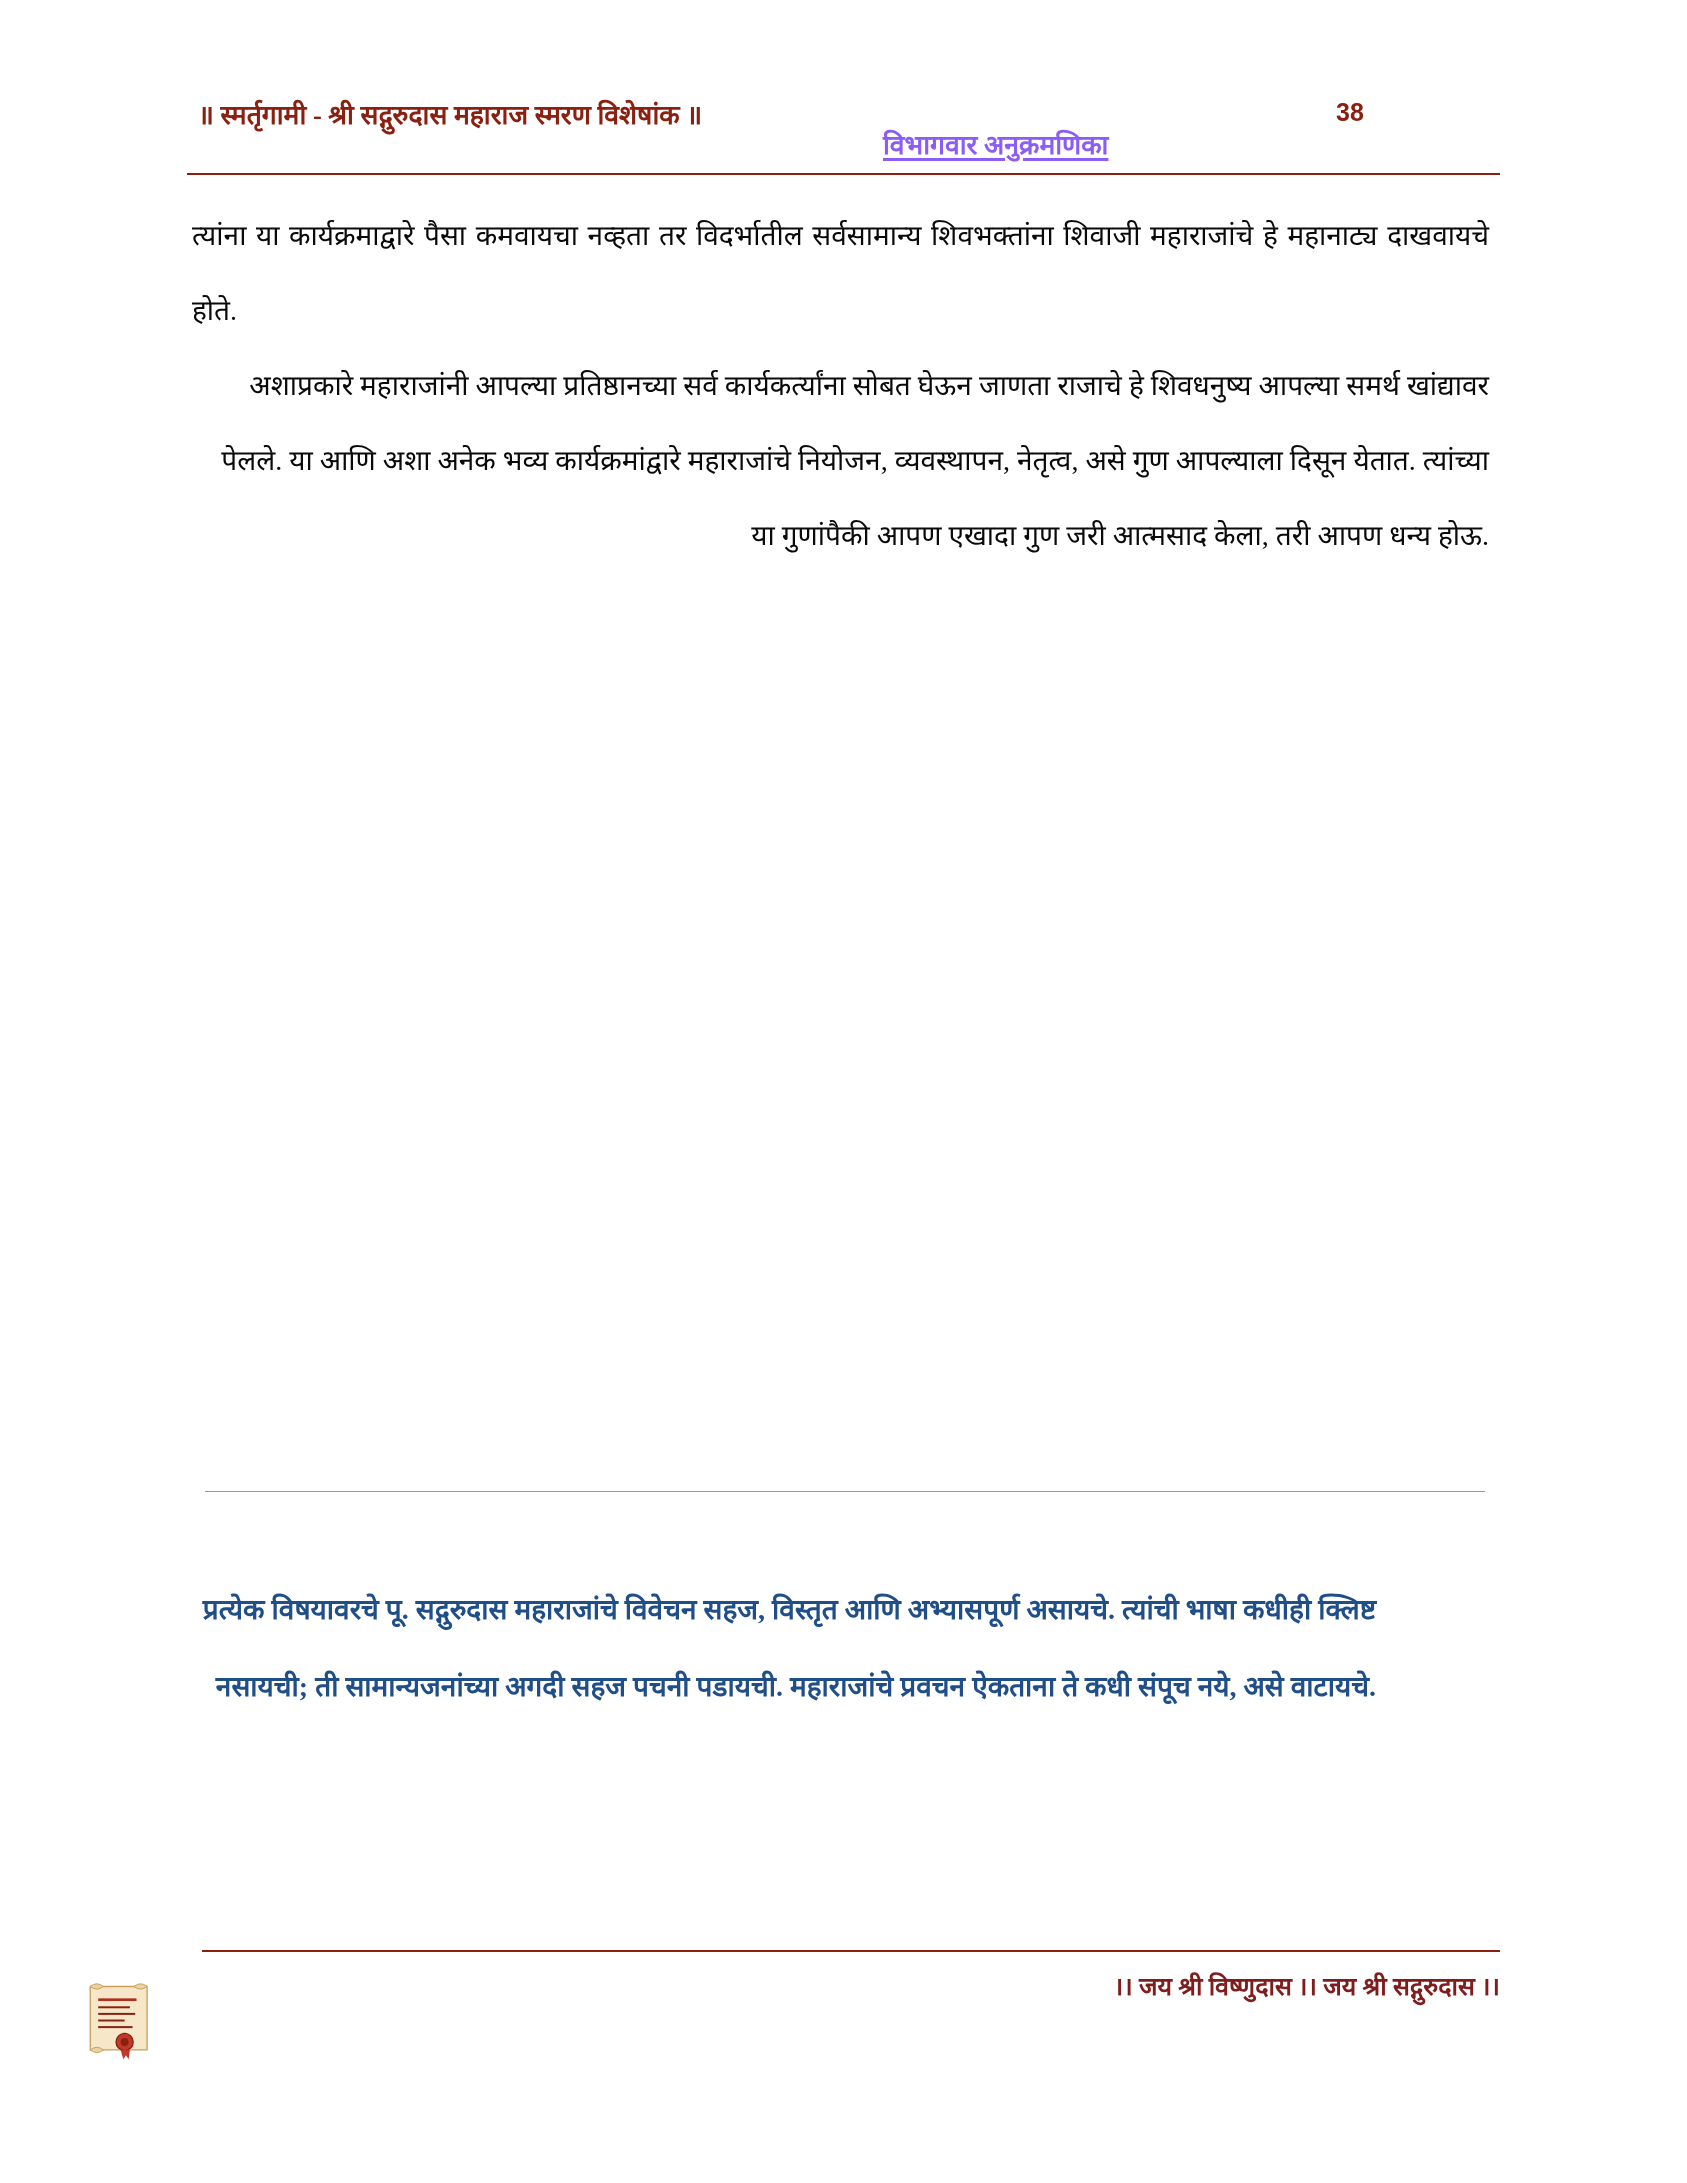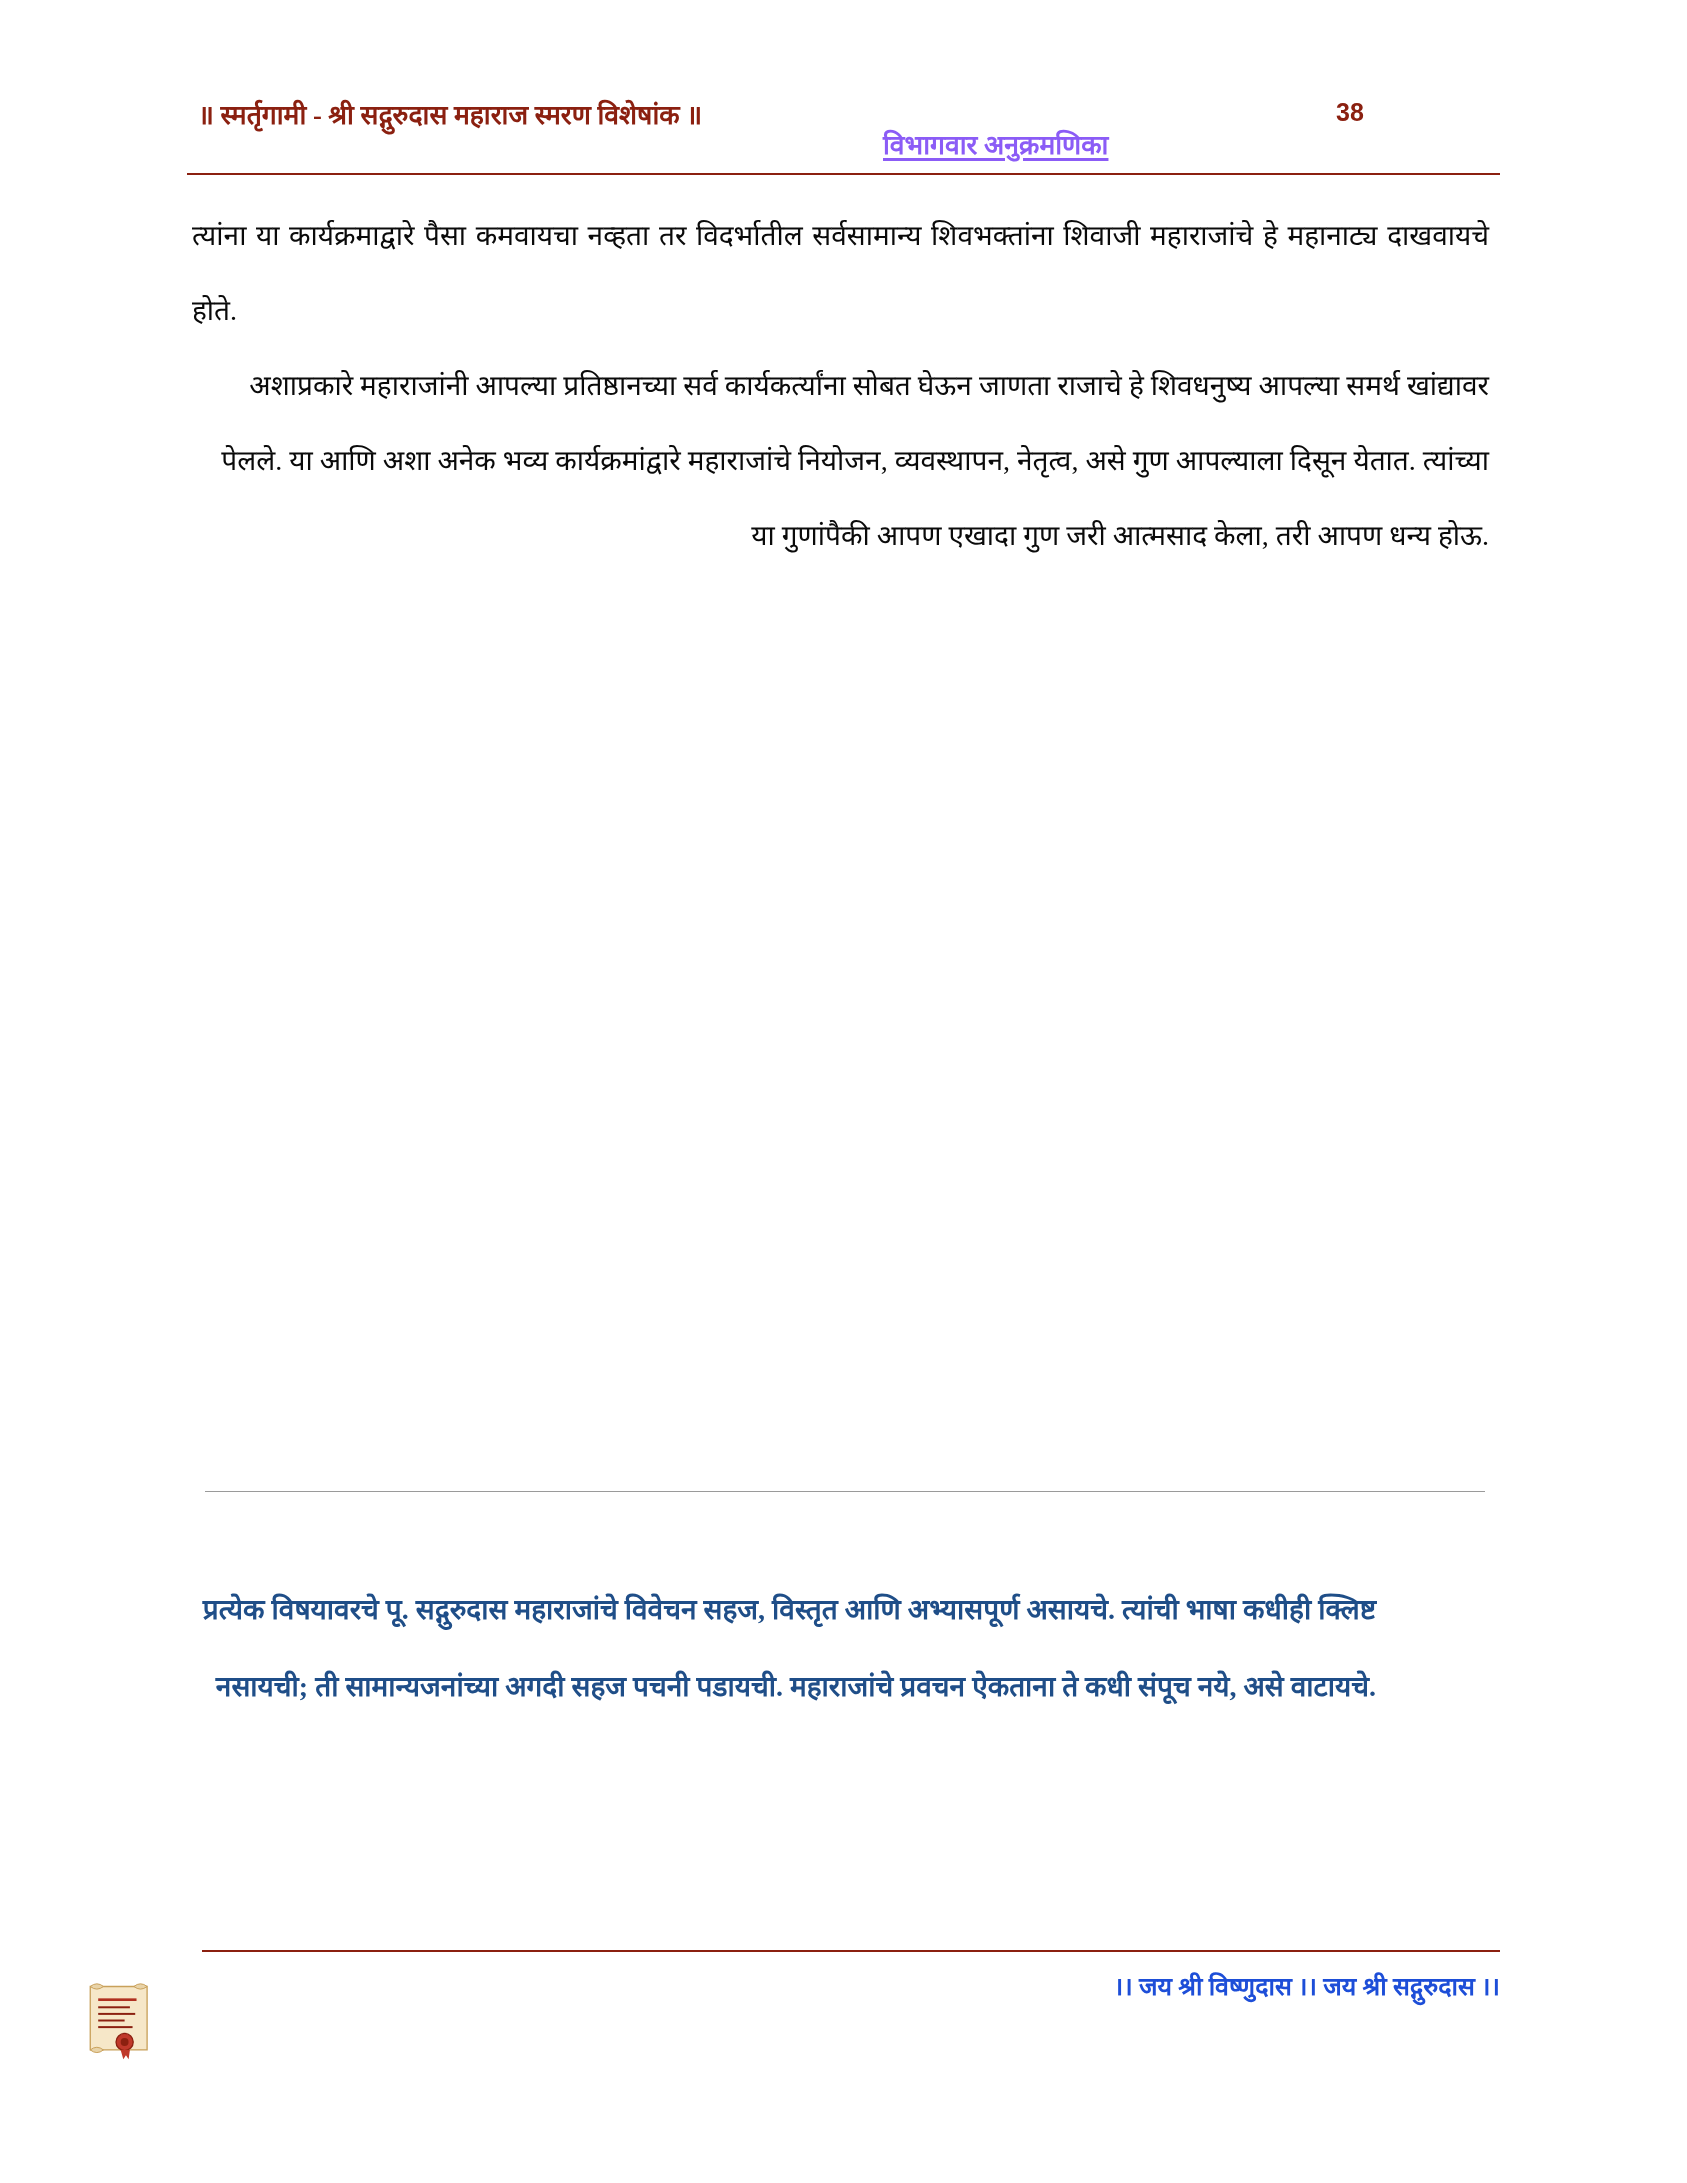--- a/index.html
+++ b/index.html
@@ -132,21 +132,21 @@
     top: 1950px;
     height: 2px;
     background: #8B2010;
   }
   .footer-text {
     position: absolute;
     right: 187px;
     top: 1968px;
     font-size: 25px;
     font-weight: bold;
-    color: #1d4ed8;
+    color: #7f1d1d;
     white-space: nowrap;
   }
 
   
   .logo {
     position: absolute;
     left: 81px;
     top: 1981px;
     width: 78px;
     height: 81px;

